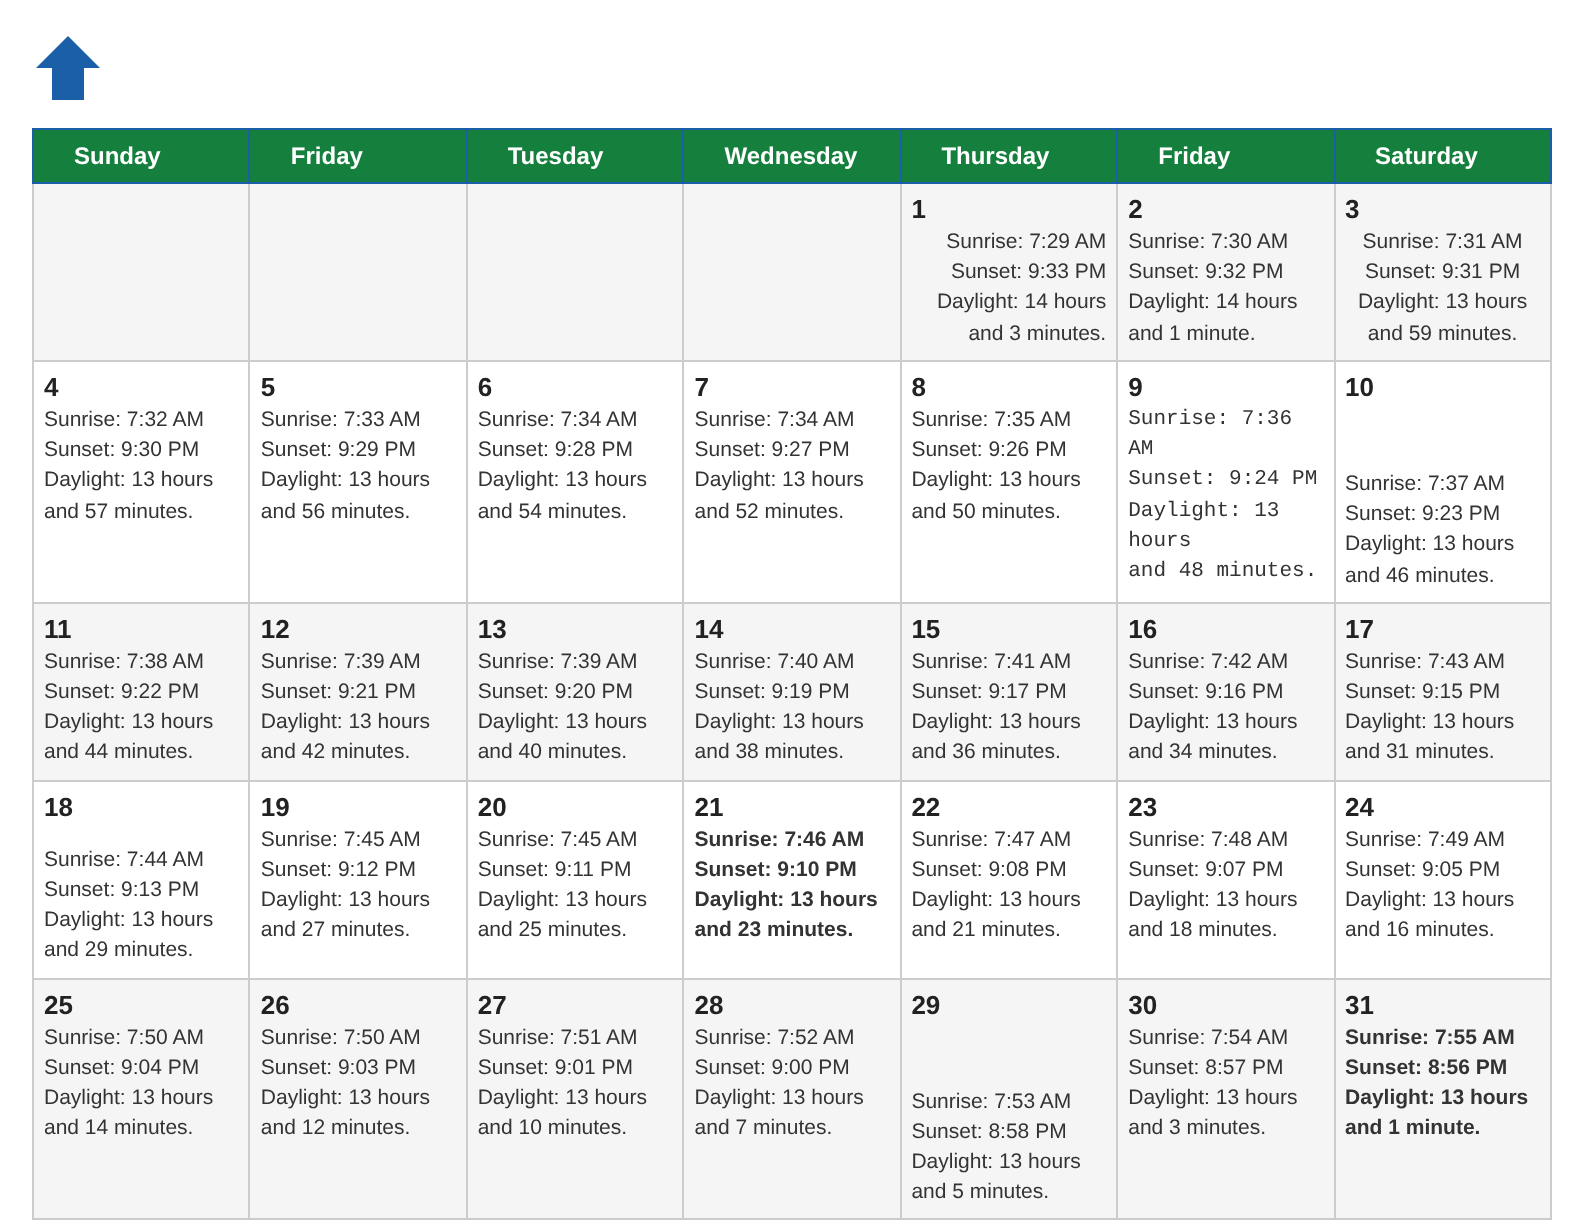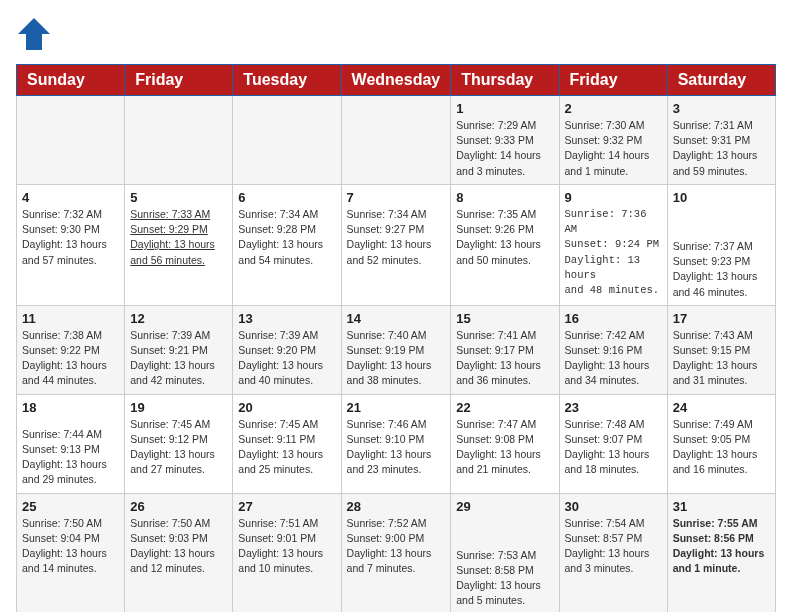--- a/index.html
+++ b/index.html
@@ -51,25 +51,25 @@
     .title-block p {
       font-size: 15px;
       color: #444;
     }
     table {
       width: 100%;
       border-collapse: collapse;
       font-size: 11px;
     }
     thead tr th {
-      background: #b91c1c;
+      background: #15803d;
       color: #fff;
       text-align: left;
-      padding: 6px 10px;
-      font-size: 16px;
+      padding: 6px 20px;
+      font-size: 12px;
       font-weight: bold;
       border: 1px solid #1a5fa8;
     }
     tbody tr td {
       border: 1px solid #ccc;
       vertical-align: top;
       padding: 5px 5px;
       height: 80px;
       width: calc(100% / 7);
     }
@@ -127,51 +127,51 @@
       </tr>
   </thead>
   <tbody id="calendar-body">
   <tr>
         <td class="empty-cell"></td>
         <td class="empty-cell"></td>
         <td class="empty-cell"></td>
         <td class="empty-cell"></td>
         <td>
           <span class="day-num">1</span>
-          <div class="day-info" style="white-space: pre-line;">Sunrise: 7:29 AM
+          <div class="day-info" style="white-space: pre-line; text-align: right;">Sunrise: 7:29 AM
 Sunset: 9:33 PM
 Daylight: 14 hours
 and 3 minutes.</div>
         </td>
         <td>
           <span class="day-num">2</span>
           <div class="day-info" style="white-space: pre-line;">Sunrise: 7:30 AM
 Sunset: 9:32 PM
 Daylight: 14 hours
 and 1 minute.</div>
         </td>
         <td>
           <span class="day-num">3</span>
-          <div class="day-info" style="white-space: pre-line;">Sunrise: 7:31 AM
+          <div class="day-info" style="white-space: pre-line; text-align: center;">Sunrise: 7:31 AM
 Sunset: 9:31 PM
 Daylight: 13 hours
 and 59 minutes.</div>
         </td>
       </tr>
       <tr>
         <td>
           <span class="day-num">4</span>
           <div class="day-info" style="white-space: pre-line;">Sunrise: 7:32 AM
 Sunset: 9:30 PM
 Daylight: 13 hours
 and 57 minutes.</div>
         </td>
         <td>
           <span class="day-num">5</span>
-          <div class="day-info" style="white-space: pre-line; text-decoration: underline;">Sunrise: 7:33 AM
+          <div class="day-info" style="white-space: pre-line;">Sunrise: 7:33 AM
 Sunset: 9:29 PM
 Daylight: 13 hours
 and 56 minutes.</div>
         </td>
         <td>
           <span class="day-num">6</span>
           <div class="day-info" style="white-space: pre-line;">Sunrise: 7:34 AM
 Sunset: 9:28 PM
 Daylight: 13 hours
 and 54 minutes.</div>
@@ -273,21 +273,21 @@
         </td>
         <td>
           <span class="day-num">20</span>
           <div class="day-info" style="white-space: pre-line;">Sunrise: 7:45 AM
 Sunset: 9:11 PM
 Daylight: 13 hours
 and 25 minutes.</div>
         </td>
         <td>
           <span class="day-num">21</span>
-          <div class="day-info" style="white-space: pre-line;">Sunrise: 7:46 AM
+          <div class="day-info" style="white-space: pre-line; font-weight: bold;">Sunrise: 7:46 AM
 Sunset: 9:10 PM
 Daylight: 13 hours
 and 23 minutes.</div>
         </td>
         <td>
           <span class="day-num">22</span>
           <div class="day-info" style="white-space: pre-line;">Sunrise: 7:47 AM
 Sunset: 9:08 PM
 Daylight: 13 hours
 and 21 minutes.</div>

